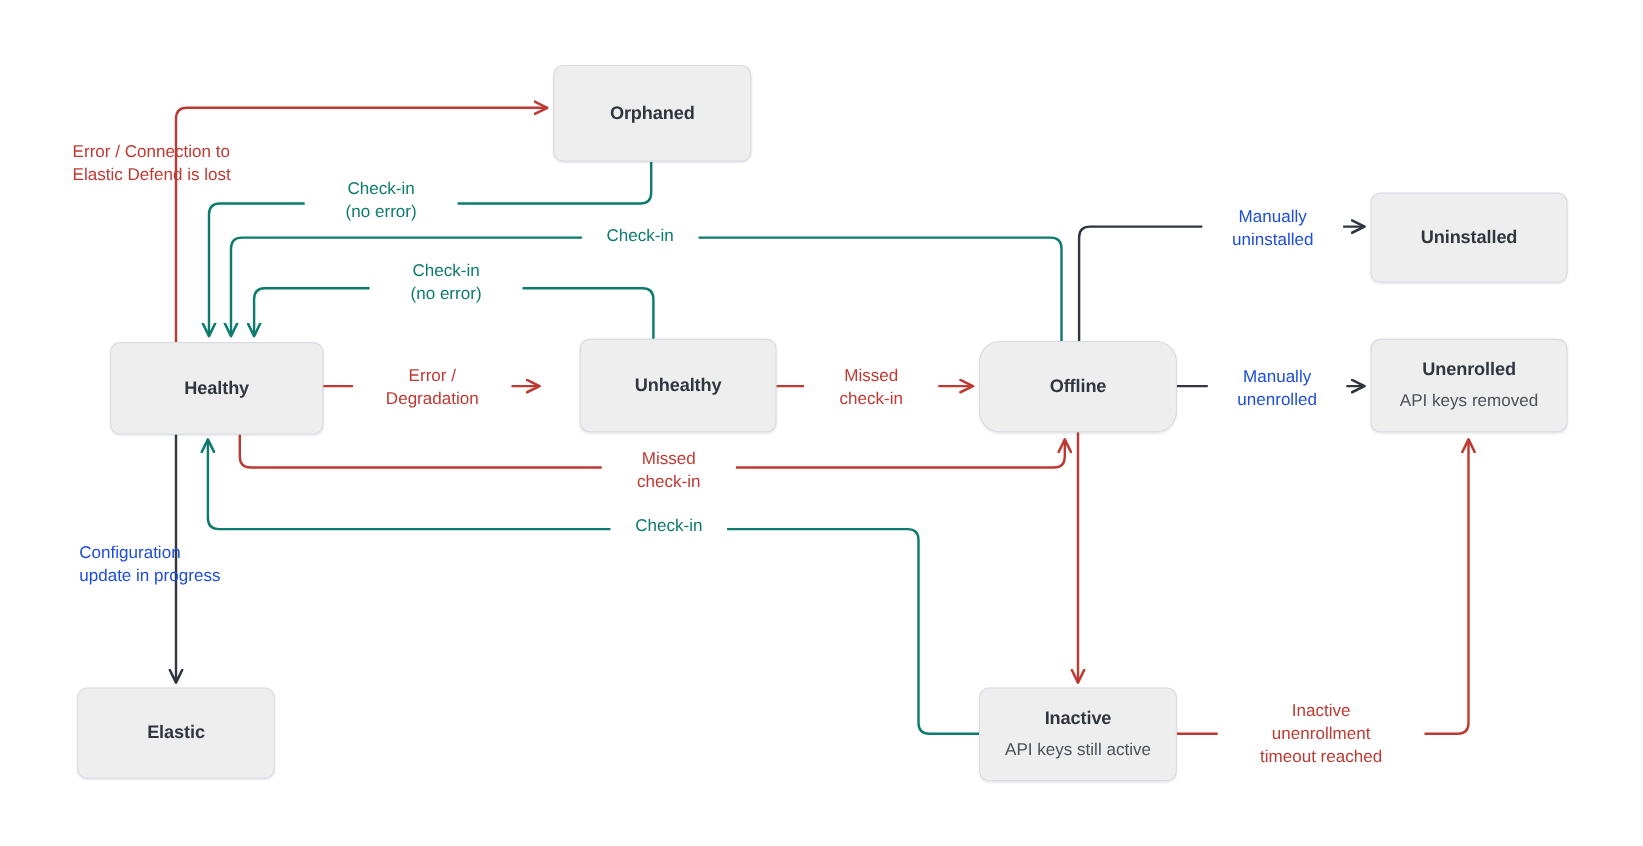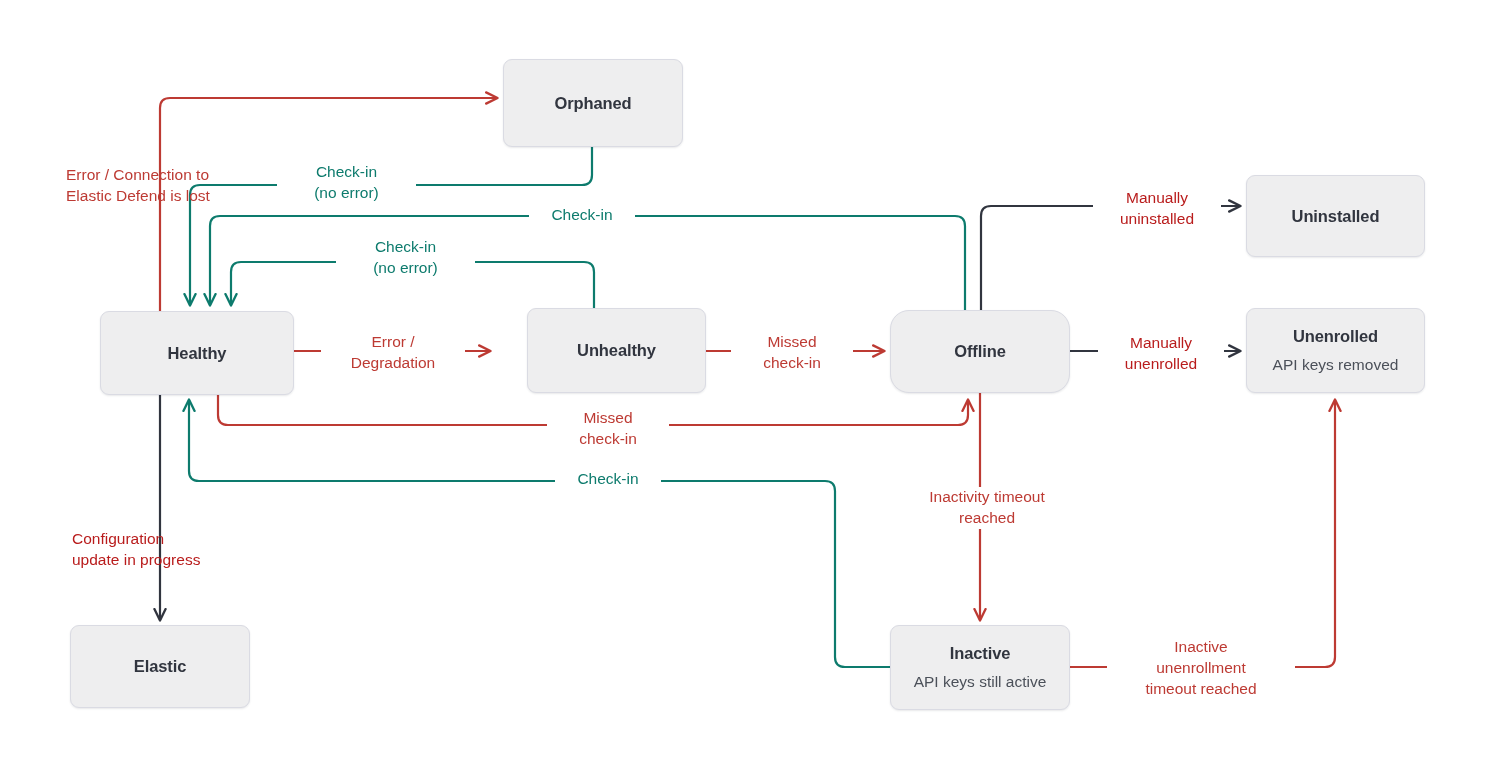--- a/index.html
+++ b/index.html
@@ -60,22 +60,22 @@
     line-height: 1.35;
     text-align: center;
     white-space: pre-line;
     background: #ffffff;
     padding: 0 7px;
     z-index: 2;
     color: #31353f;
   }
   .elabel.red   { color: #bd3a33; }
   .elabel.teal  { color: #0d7b6d; }
-  .elabel.black { color: #b91c1c; }
-  .elabel.nobg  { background: transparent; padding: 0; margin-top: 36px; }
+  .elabel.black { color: #1d4ed8; }
+  .elabel.nobg  { background: transparent; padding: 0; }
   .elabel.left  { text-align: left; }
 </style>
 </head>
 <body>
 
 <div id="stage">
 
   <svg id="edges" viewBox="0 0 1494 769" width="1494" height="769" xmlns="http://www.w3.org/2000/svg">
     <defs>
       <marker id="ah-red" viewBox="0 0 10 10" refX="8.6" refY="5" markerWidth="6.2" markerHeight="6.2" orient="auto-start-reverse">
@@ -177,20 +177,18 @@
 unenrolled</div>
 
   <div class="elabel red" style="left:547px; top:408px; width:108px;">Missed
 check-in</div>
 
   <div class="elabel teal" style="left:555px; top:469px; width:92px;">Check-in</div>
 
   <div class="elabel black left nobg" style="left:72px; top:493px; width:200px;">Configuration
 update in progress</div>
 
-  <div class="elabel red" style="left:893px; top:487px; width:174px;">Inactivity timeout
-reached</div>
 
   <div class="elabel red" style="left:1107px; top:637px; width:174px;">Inactive
 unenrollment
 timeout reached</div>
 
 </div>
 
 </body></html>

